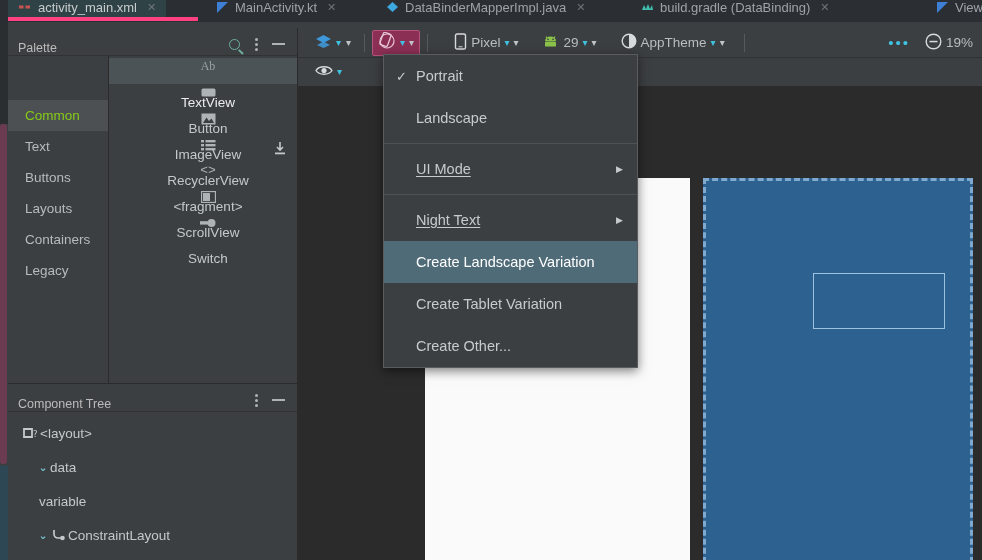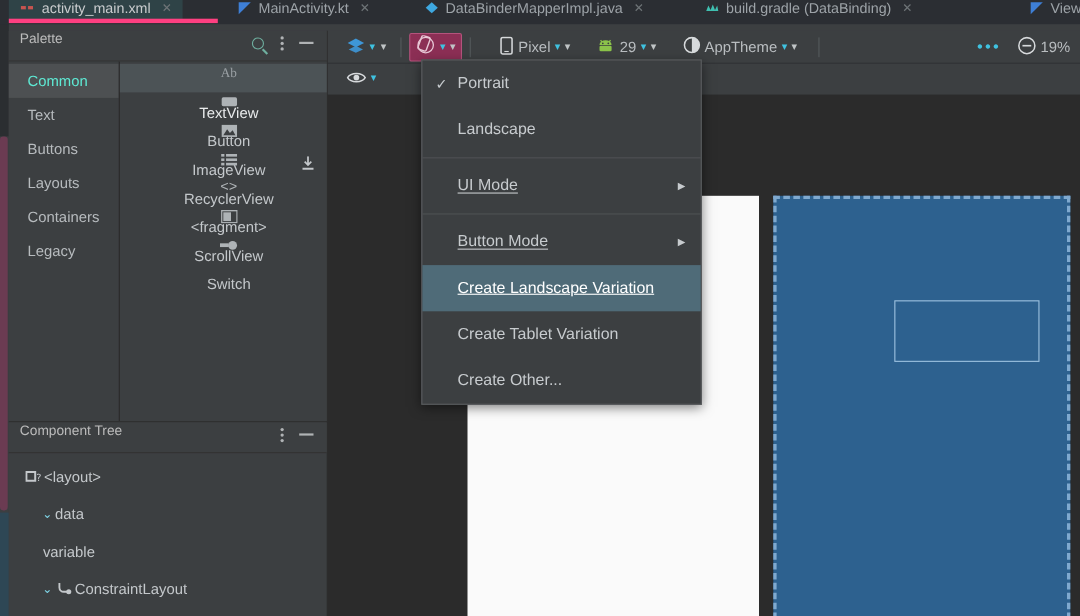--- a/index.html
+++ b/index.html
@@ -34,39 +34,39 @@
     background: #FF4081;
   }
   .tab-x { font-size: 11px; color: #6E7477; margin-left: 4px; }
 
   
   .palette-panel {
     position: absolute; left: 8px; top: 28px; width: 290px; height: 355px;
     background: #3C3F41; border-right: 1px solid #2B2B2B;
   }
   .panel-header {
-    height: 28px; display: flex; align-items: flex-start;
+    height: 28px; display: flex; align-items: flex-end;
     padding: 0 8px 0 10px; background: #3C3F41;
     border-bottom: 1px solid #323232;
   }
   .panel-title { font-size: 12.5px; color: #BBBBBB; flex: 1; }
   .hdr-icon { width: 22px; height: 22px; display: flex; align-items: center; justify-content: center; cursor: pointer; }
   .search-glyph { display:block; width:11px; height:11px; border:1.6px solid #6FB0A0; border-radius:50%; position:relative; }
   .search-glyph::after { content:''; position:absolute; right:-5px; bottom:-4px; width:6px; height:1.7px; background:#6FB0A0; transform:rotate(45deg); }
   .kebab { display:flex; flex-direction:column; gap:2px; }
   .kebab i { width:3px; height:3px; background:#B0B3B5; border-radius:50%; display:block; }
   .minus-glyph { width:13px; height:2.5px; background:#B0B3B5; display:block; }
 
   .palette-body { display: flex; height: 327px; }
   .cat-col { width: 100px; background: #3C3F41; padding-top: 2px; }
   .cat-item {
     height: 31px; display: flex; align-items: center; padding-left: 17px;
     font-size: 13.5px; color: #B7BBBE; cursor: pointer;
   }
-  .cat-item.sel { background: #4D5052; color: #5eead4; }
+  .cat-item.sel { background: #4D5052; color: #84cc16; margin-top: 42px; }
 
   .item-col { flex: 1; background: #3C3F41; border-left: 1px solid #2B2B2B; padding-top: 2px; }
   .pal-item {
     height: 26px; display: flex; align-items: center; gap: 20px;
     padding-left: 10px; font-size: 13.5px; color: #C4C8CB; cursor: pointer;
     position: relative;
     flex-direction: column;
   }
   .pal-item.sel { background: #4C5356; color: #E9EBEC; }
   .pal-ico { width: 17px; height: 15px; flex: 0 0 17px; display:flex; align-items:center; justify-content:center; }
@@ -126,21 +126,21 @@
   
   .menu {
     position: absolute; left: 383px; top: 54px; width: 255px;
     background: #3C3F41; border: 1px solid #5A5D5F;
     box-shadow: 0 3px 10px rgba(0,0,0,.5); z-index: 40;
   }
   .menu-item {
     height: 42px; display: flex; align-items: center; padding-left: 32px;
     font-size: 14.5px; color: #C7CBCE; cursor: pointer; position: relative;
   }
-  .menu-item.hl { background: #4F6B78; color: #FFFFFF; text-decoration: underline; }
+  .menu-item.hl { background: #4F6B78; color: #FFFFFF; }
   .menu-check { position: absolute; left: 12px; color: #C7CBCE; font-size: 13px; }
   .menu-arrow { position: absolute; right: 14px; font-size: 9px; color: #C7CBCE; }
   .menu-sep { height: 1px; background: #4F5254; margin: 4px 0; }
   .mn { text-decoration: underline; text-underline-offset: 2px; }
 </style>
 </head>
 <body>
 
 <div id="app">
 
@@ -499,21 +499,21 @@
     <div class="menu-sep"></div>
 
     <div class="menu-item">
       <span class="mn">UI Mode</span>
       <span class="menu-arrow">▶</span>
     </div>
 
     <div class="menu-sep"></div>
 
     <div class="menu-item">
-      <span class="mn">Button Mode</span>
+      <span class="mn">Night Text</span>
       <span class="menu-arrow">▶</span>
     </div>
 
     <div class="menu-item hl">
       <span>Create Landscape Variation</span>
     </div>
 
     <div class="menu-item">
       <span>Create Tablet Variation</span>
     </div>

